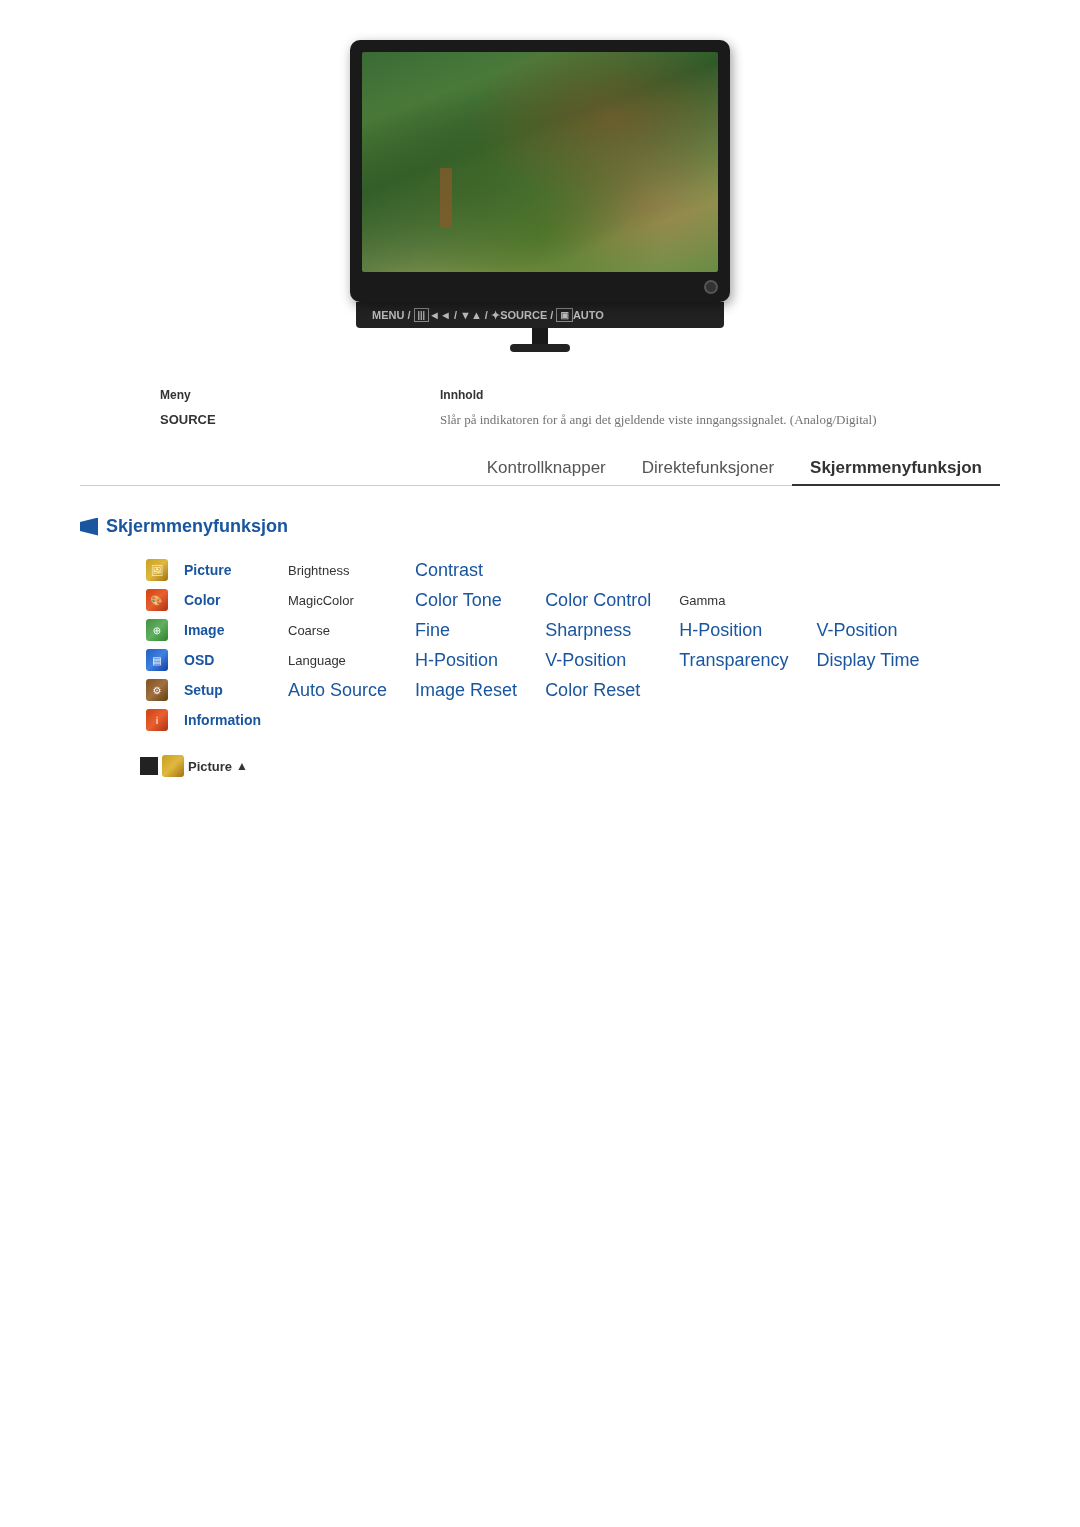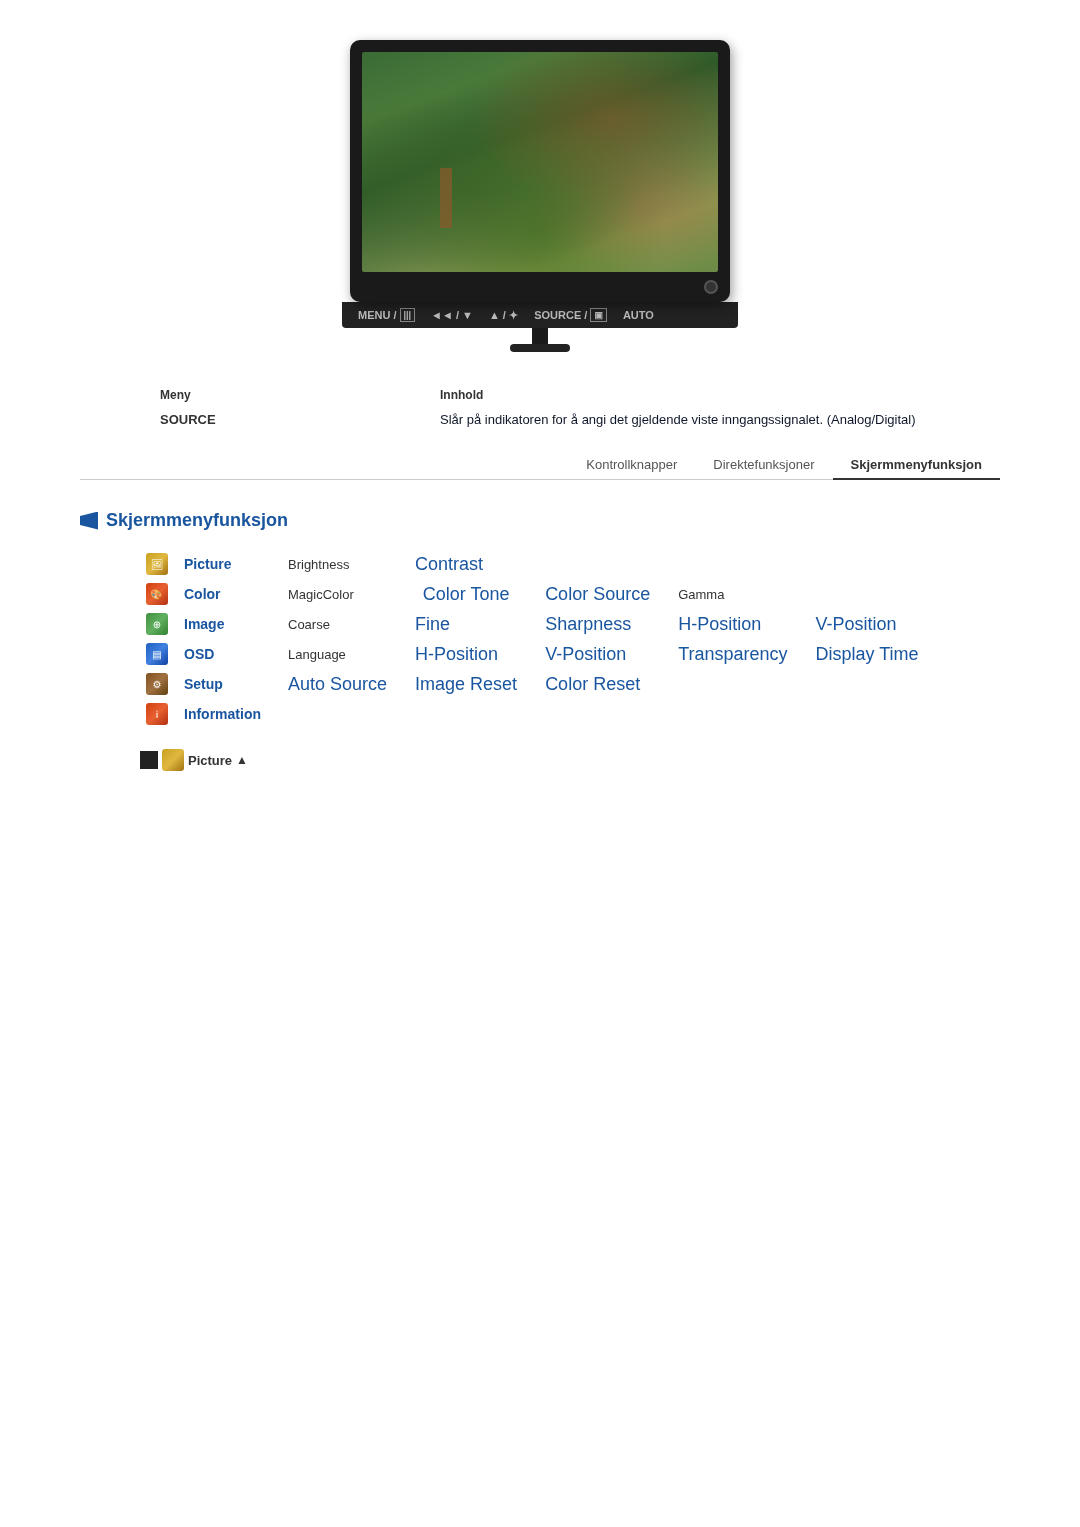--- a/index.html
+++ b/index.html
@@ -91,23 +91,22 @@
       background: #333;
     }
 
     
     .control-bar {
       background: #222;
       color: #ccc;
       padding: 6px 16px;
       display: flex;
       align-items: center;
-      gap: 16px;
       font-size: 11px;
-      width: 396px;
+      width: 368px;
       margin-top: 0;
       border-radius: 0 0 4px 4px;
     }
 
     .control-bar-item {
       display: flex;
       align-items: center;
       gap: 3px;
       color: #bbb;
       font-weight: bold;
@@ -149,21 +148,21 @@
     .tab-nav {
       display: flex;
       justify-content: flex-end;
       gap: 0;
       margin: 20px 0 30px 0;
       border-bottom: 1px solid #ccc;
     }
 
     .tab-nav-item {
       padding: 6px 18px;
-      font-size: 13px;
+      font-size: 17px;
       color: #555;
       cursor: pointer;
       border-bottom: 2px solid transparent;
       margin-bottom: -1px;
     }
 
     .tab-nav-item.active {
       color: #333;
       border-bottom: 2px solid #333;
       font-weight: bold;
@@ -297,21 +296,21 @@
 
   <div class="table-section" style="margin-top: 30px;">
     <table class="menu-table">
       <tbody>
           <tr>
         <th style="padding-left: 80px; width: 160px;">Meny</th>
         <th style="padding-left: 200px;">Innhold</th>
       </tr>
       <tr>
         <td style="padding-left: 80px; font-weight: bold; color: #333; vertical-align: top;">SOURCE</td>
-        <td style="padding-left: 200px; color: #0f172a;">Slår på indikatoren for å angi det gjeldende viste inngangssignalet. (Analog/Digital)</td>
+        <td style="padding-left: 200px; color: #737373; font-family: Liberation Serif, serif;">Slår på indikatoren for å angi det gjeldende viste inngangssignalet. (Analog/Digital)</td>
       </tr>
     </tbody>
       </table>
   </div>
 
   <div class="tab-nav">
     <div class="tab-nav-item">Kontrollknapper</div>
     <div class="tab-nav-item">Direktefunksjoner</div>
     <div class="tab-nav-item active">Skjermmenyfunksjon</div>
   </div>
@@ -343,25 +342,25 @@
       <tr>
         <td style="padding: 4px 6px;">
           <span class="icon-inner icon-color">🎨</span>
         </td>
         <td style="padding: 4px 10px;">
           <span class="menu-label">Color</span>
         </td>
         <td style="padding: 4px 14px;">
           <span class="menu-item-text">MagicColor</span>
         </td>
-        <td style="padding: 4px 14px; text-align: center;">
+        <td style="padding: 4px 14px;">
           <span class="menu-item-link">Color Tone</span>
         </td>
         <td style="padding: 4px 14px;">
-          <span class="menu-item-link">Color Source</span>
+          <span class="menu-item-link">Color Control</span>
         </td>
         <td style="padding: 4px 14px;">
           <span class="menu-item-text">Gamma</span>
         </td>
       </tr>
 
       <tr>
         <td style="padding: 4px 6px;">
           <span class="icon-inner icon-image">⊕</span>
         </td>

